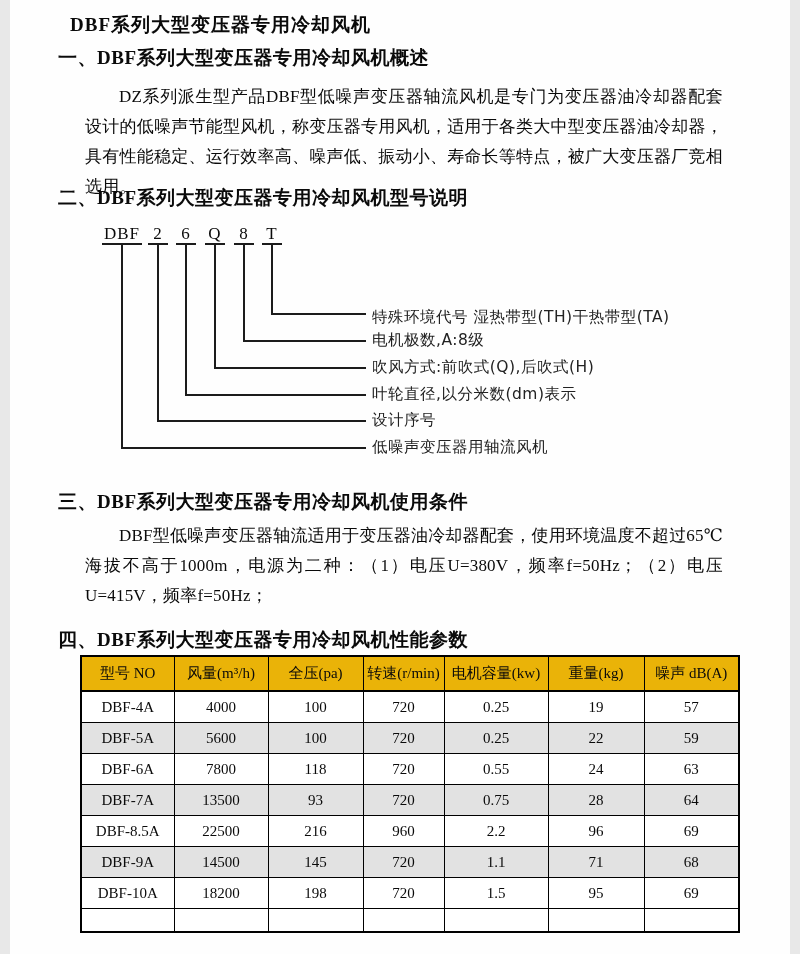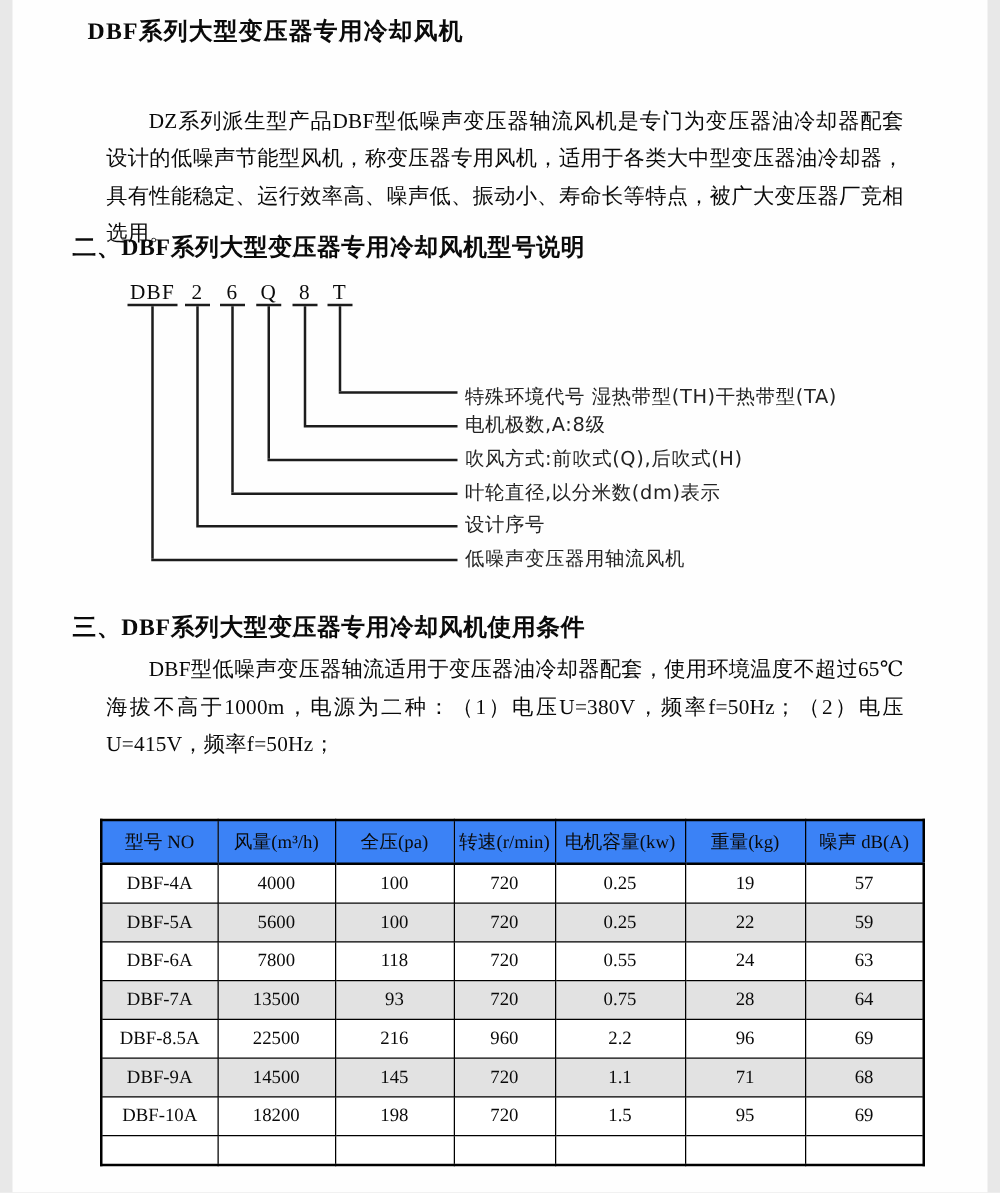--- a/index.html
+++ b/index.html
@@ -50,32 +50,33 @@
   }
   col.c0{width:93px;}col.c1{width:94px;}col.c2{width:95px;}
   col.c3{width:81px;}col.c4{width:104px;}col.c5{width:96px;}col.c6{width:95px;}
   th,td{
     border:1.4px solid #000;
     text-align:center;vertical-align:middle;
     font-size:15px;font-weight:normal;
     padding:0;
   }
   table{border:2.5px solid #000;}
-  thead th{height:33px;background:#3b82f6;border-bottom:2.6px solid #000;}
+  thead th{height:33px;background:#eab308;border-bottom:2.6px solid #000;}
   tbody td{height:30px;background:#ffffff;border-top:1.8px solid #000;}
   tbody tr:nth-child(even) td{background:#e2e2e2;}
   tbody tr.partial td{height:22px;background:#ffffff;}
 </style>
 </head>
 <body>
 
 <div id="page">
 
   <div class="abs doc-title">DBF系列大型变压器专用冷却风机</div>
 
+  <div class="abs sec-heading" style="top:45px;">一、DBF系列大型变压器专用冷却风机概述</div>
 
   <div class="abs para" style="top:82px;">DZ系列派生型产品DBF型低噪声变压器轴流风机是专门为变压器油冷却器配套设计的低噪声节能型风机，称变压器专用风机，适用于各类大中型变压器油冷却器，具有性能稳定、运行效率高、噪声低、振动小、寿命长等特点，被广大变压器厂竞相选用。</div>
 
   <div class="abs sec-heading" style="top:185px;">二、DBF系列大型变压器专用冷却风机型号说明</div>
 
   <div>
 
     <span class="code-seg" style="left:92px;width:40px;">DBF</span>
     <span class="code-seg" style="left:138px;width:20px;">2</span>
     <span class="code-seg" style="left:166px;width:20px;">6</span>
@@ -109,20 +110,21 @@
     <div class="dlabel" style="top:356px;">吹风方式:前吹式(Q),后吹式(H)</div>
     <div class="dlabel" style="top:383px;">叶轮直径,以分米数(dm)表示</div>
     <div class="dlabel" style="top:409px;">设计序号</div>
     <div class="dlabel" style="top:436px;">低噪声变压器用轴流风机</div>
   </div>
 
   <div class="abs sec-heading" style="top:489px;">三、DBF系列大型变压器专用冷却风机使用条件</div>
 
   <div class="abs para" style="top:521px;">DBF型低噪声变压器轴流适用于变压器油冷却器配套，使用环境温度不超过65℃海拔不高于1000m，电源为二种：（1）电压U=380V，频率f=50Hz；（2）电压U=415V，频率f=50Hz；</div>
 
+  <div class="abs sec-heading" style="top:627px;">四、DBF系列大型变压器专用冷却风机性能参数</div>
 
   <div class="abs" id="perf-table-wrap">
     <table>
       <colgroup>
         <col class="c0">
           <col class="c1">
           <col class="c2">
           <col class="c3">
         <col class="c4">
           <col class="c5">

